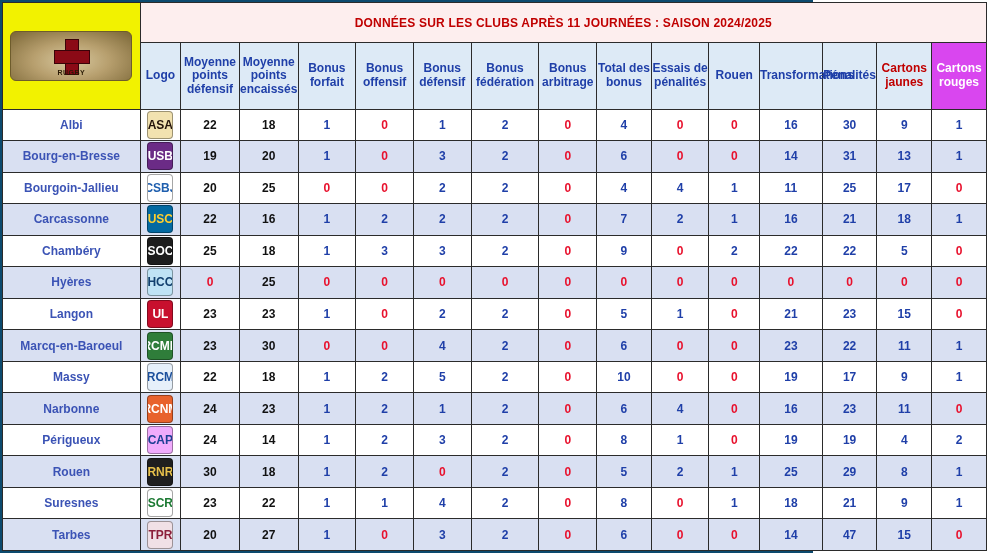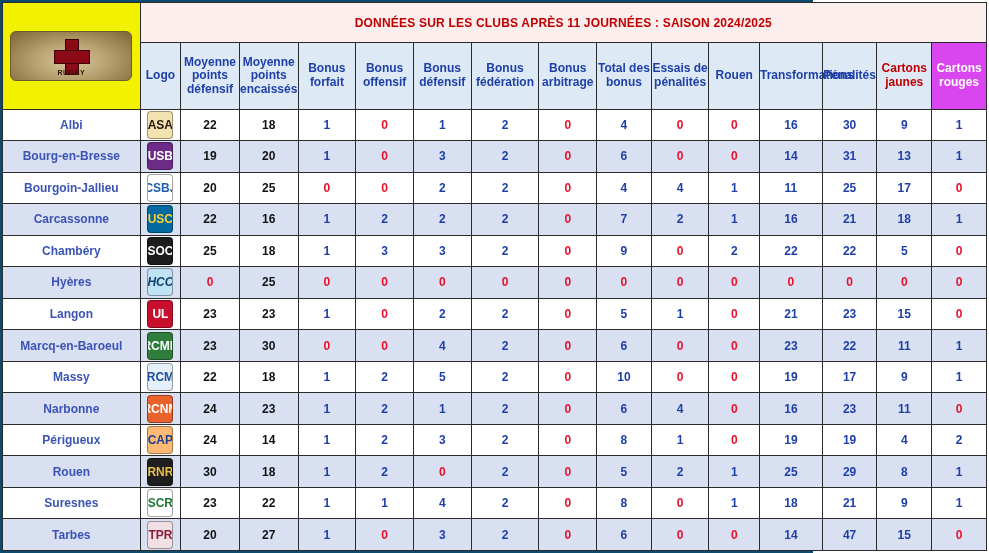--- a/index.html
+++ b/index.html
@@ -312,21 +312,21 @@
           <td class="num-blue">2</td>
           <td class="num-blue">22</td>
           <td class="num-blue">22</td>
           <td class="num-blue">5</td>
           <td class="num-red">0</td>
         </tr>
         <tr class="row-even">
           <td class="club">Hyères</td>
           <td class="crestcell">
             <div class="crest" style="background: rgb(191, 227, 245);">
-              <div class="in" style="color: rgb(18, 64, 110); font-style: italic;">HCC</div>
+              <div class="in" style="color: rgb(18, 64, 110);">HCC</div>
             </div>
           </td>
           <td class="num-red">0</td>
           <td class="num-black">25</td>
           <td class="num-red">0</td>
           <td class="num-red">0</td>
           <td class="num-red">0</td>
           <td class="num-red">0</td>
           <td class="num-red">0</td>
           <td class="num-red">0</td>
@@ -421,21 +421,21 @@
           <td class="num-blue">4</td>
           <td class="num-red">0</td>
           <td class="num-blue">16</td>
           <td class="num-blue">23</td>
           <td class="num-blue">11</td>
           <td class="num-red">0</td>
         </tr>
         <tr class="row-odd">
           <td class="club">Périgueux</td>
           <td class="crestcell">
-            <div class="crest" style="background: #fdba74;">
+            <div class="crest" style="background: #f0abfc;">
               <div class="in" style="color: rgb(28, 63, 148);">CAP</div>
             </div>
           </td>
           <td class="num-black">24</td>
           <td class="num-black">14</td>
           <td class="num-blue">1</td>
           <td class="num-blue">2</td>
           <td class="num-blue">3</td>
           <td class="num-blue">2</td>
           <td class="num-red">0</td>

